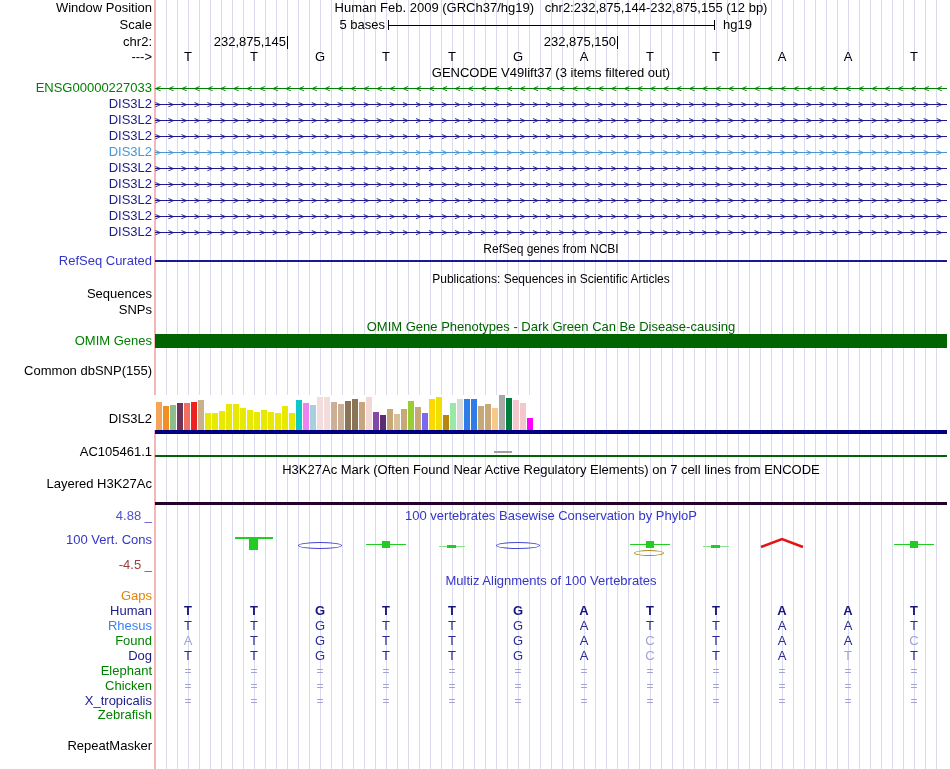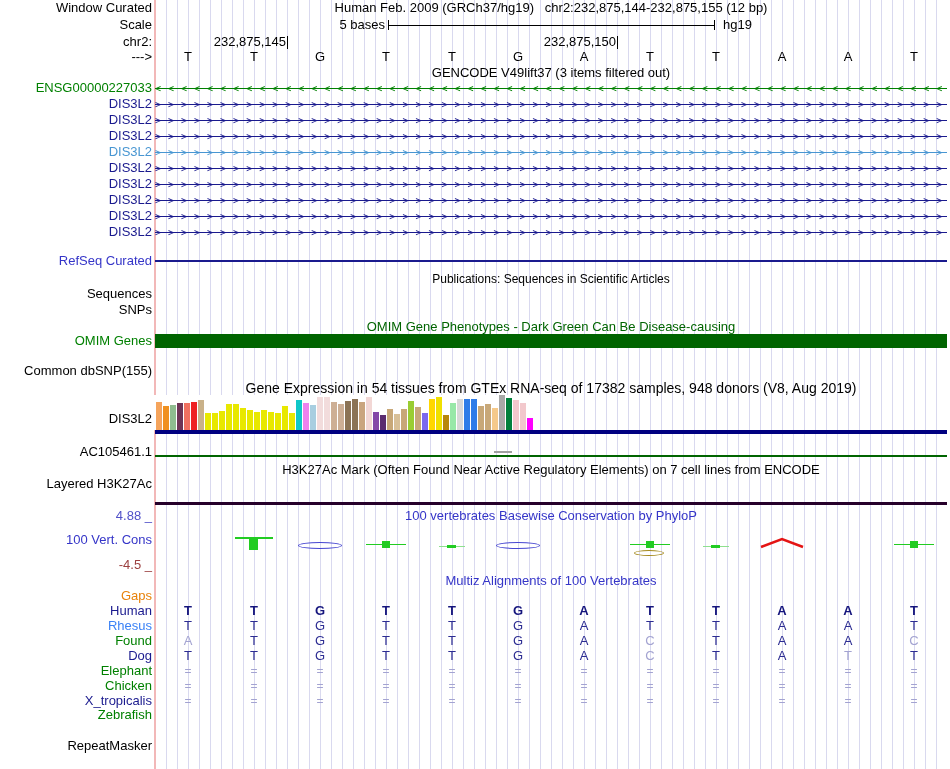--- a/index.html
+++ b/index.html
@@ -32,21 +32,21 @@
   .consmark{position:absolute;z-index:3;}
   .axis{position:absolute;right:798px;height:16px;line-height:16px;white-space:nowrap;z-index:3;}
 </style>
 </head>
 <body>
 
 <div class="stage">
   <div class="grid"></div>
   <div class="pink-edge"></div>
 
-  <div class="lbl" style="top:0px">Window Curated</div>
+  <div class="lbl" style="top:0px">Window Position</div>
   <div class="title" style="top:0px">Human Feb. 2009 (GRCh37/hg19)   chr2:232,875,144-232,875,155 (12 bp)</div>
 
   <div class="lbl" style="top:17px">Scale</div>
   <div class="scaletext" style="top:17px;right:565px">5 bases</div>
   <div class="scalebar"></div>
   <div class="scaletext" style="top:17px;left:723px">hg19</div>
 
   <div class="lbl" style="top:34px">chr2:</div>
   <div class="scaletext" style="top:34px;right:664px">232,875,145</div>
   <div class="scaletext" style="top:34px;right:334px">232,875,150</div>
@@ -116,34 +116,34 @@
         <div class="geneline"></div>
         <div class="genearrows">&gt;&gt;&gt;&gt;&gt;&gt;&gt;&gt;&gt;&gt;&gt;&gt;&gt;&gt;&gt;&gt;&gt;&gt;&gt;&gt;&gt;&gt;&gt;&gt;&gt;&gt;&gt;&gt;&gt;&gt;&gt;&gt;&gt;&gt;&gt;&gt;&gt;&gt;&gt;&gt;&gt;&gt;&gt;&gt;&gt;&gt;&gt;&gt;&gt;&gt;&gt;&gt;&gt;&gt;&gt;&gt;&gt;&gt;&gt;&gt;&gt;</div>
       </div>
       <div class="lbl" style="top: 224px; color: rgb(26, 26, 142);">DIS3L2</div>
       <div class="generow" style="top: 226px; color: rgb(26, 26, 142);">
         <div class="geneline"></div>
         <div class="genearrows">&gt;&gt;&gt;&gt;&gt;&gt;&gt;&gt;&gt;&gt;&gt;&gt;&gt;&gt;&gt;&gt;&gt;&gt;&gt;&gt;&gt;&gt;&gt;&gt;&gt;&gt;&gt;&gt;&gt;&gt;&gt;&gt;&gt;&gt;&gt;&gt;&gt;&gt;&gt;&gt;&gt;&gt;&gt;&gt;&gt;&gt;&gt;&gt;&gt;&gt;&gt;&gt;&gt;&gt;&gt;&gt;&gt;&gt;&gt;&gt;&gt;</div>
       </div>
     </div>
 
+  <div class="title sm" style="top:241px">RefSeq genes from NCBI</div>
   <div class="lbl blue" style="top:253px">RefSeq Curated</div>
   <div class="hline" style="top:260px;height:2px;background:#1a1a8e"></div>
 
   <div class="title sm" style="top:271px">Publications: Sequences in Scientific Articles</div>
   <div class="lbl" style="top:286px">Sequences</div>
   <div class="lbl" style="top:302px">SNPs</div>
 
   <div class="title dgreen" style="top:319px">OMIM Gene Phenotypes - Dark Green Can Be Disease-causing</div>
   <div class="lbl green" style="top:333px">OMIM Genes</div>
   <div class="hline" style="top:334px;height:14px;background:#006400"></div>
 
   <div class="lbl" style="top:363px">Common dbSNP(155)</div>
 
-  <div class="title" style="top:380px;font-size:14px">Gene Expression in 54 tissues from GTEx RNA-seq of 17382 samples, 948 donors (V8, Aug 2019)</div>
   <div class="gtexpanel"></div>
   <div class="lbl" style="top:411px">DIS3L2</div>
   <div id="gtex-bars">
       <div class="gtexbar" style="left: 156px; top: 402px; height: 28px; background: rgb(245, 164, 92);"></div>
       <div class="gtexbar" style="left: 163px; top: 406px; height: 24px; background: rgb(240, 144, 32);"></div>
       <div class="gtexbar" style="left: 170px; top: 405px; height: 25px; background: rgb(143, 188, 143);"></div>
       <div class="gtexbar" style="left: 177px; top: 403px; height: 27px; background: rgb(110, 52, 85);"></div>
       <div class="gtexbar" style="left: 184px; top: 403px; height: 27px; background: rgb(240, 112, 96);"></div>
       <div class="gtexbar" style="left: 191px; top: 402px; height: 28px; background: rgb(238, 34, 34);"></div>
       <div class="gtexbar" style="left: 198px; top: 400px; height: 30px; background: rgb(201, 177, 137);"></div>

